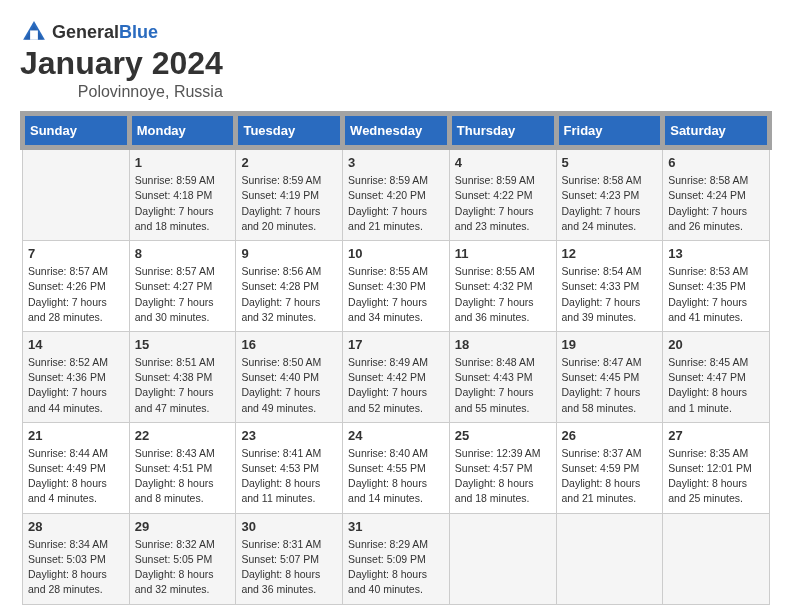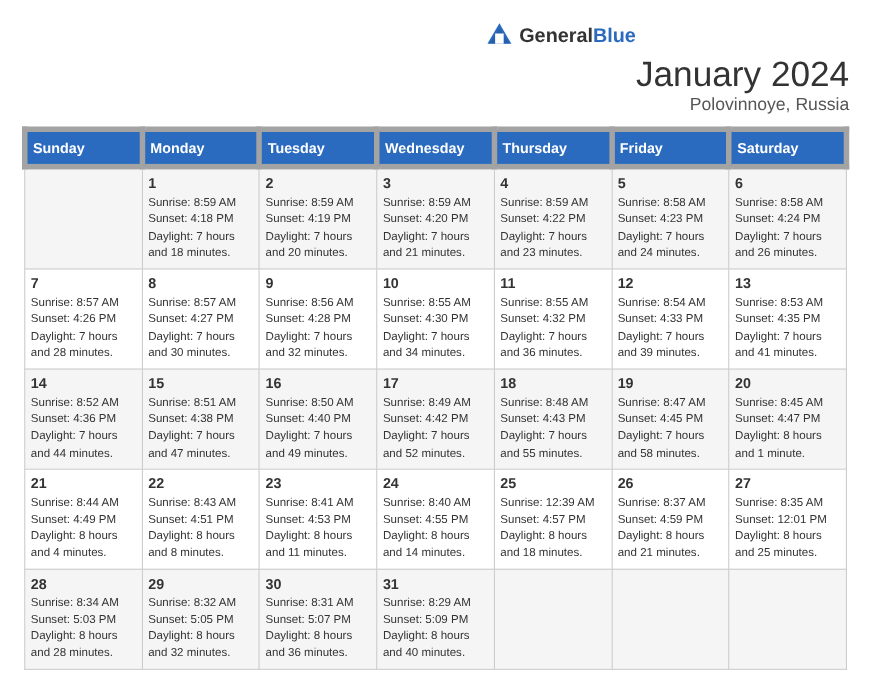--- a/index.html
+++ b/index.html
@@ -11,23 +11,24 @@
       padding: 0;
     }
     .page {
       width: 792px;
       min-height: 612px;
       background: #fff;
       padding: 18px 20px 14px 20px;
     }
     .header {
       display: flex;
-      justify-content: flex-end;
+      justify-content: center;
       align-items: flex-start;
       margin-bottom: 10px;
+      flex-direction: column;
     }
     .logo {
       display: flex;
       align-items: center;
       gap: 4px;
     }
     .logo-text-general {
       font-size: 18px;
       font-weight: bold;
       color: #333;
@@ -41,24 +42,23 @@
     }
     .logo-icon {
       width: 28px;
       height: 28px;
     }
     .title-block {
       text-align: right;
     }
     .main-title {
       font-size: 32px;
-      font-weight: normal;
+      font-weight: bold;
       color: #333;
       line-height: 1.1;
-      margin-top: 32px;
     }
     .subtitle {
       font-size: 16px;
       color: #555;
       margin-top: 2px;
     }
     table {
       width: 100%;
       border-collapse: collapse;
       table-layout: fixed;

